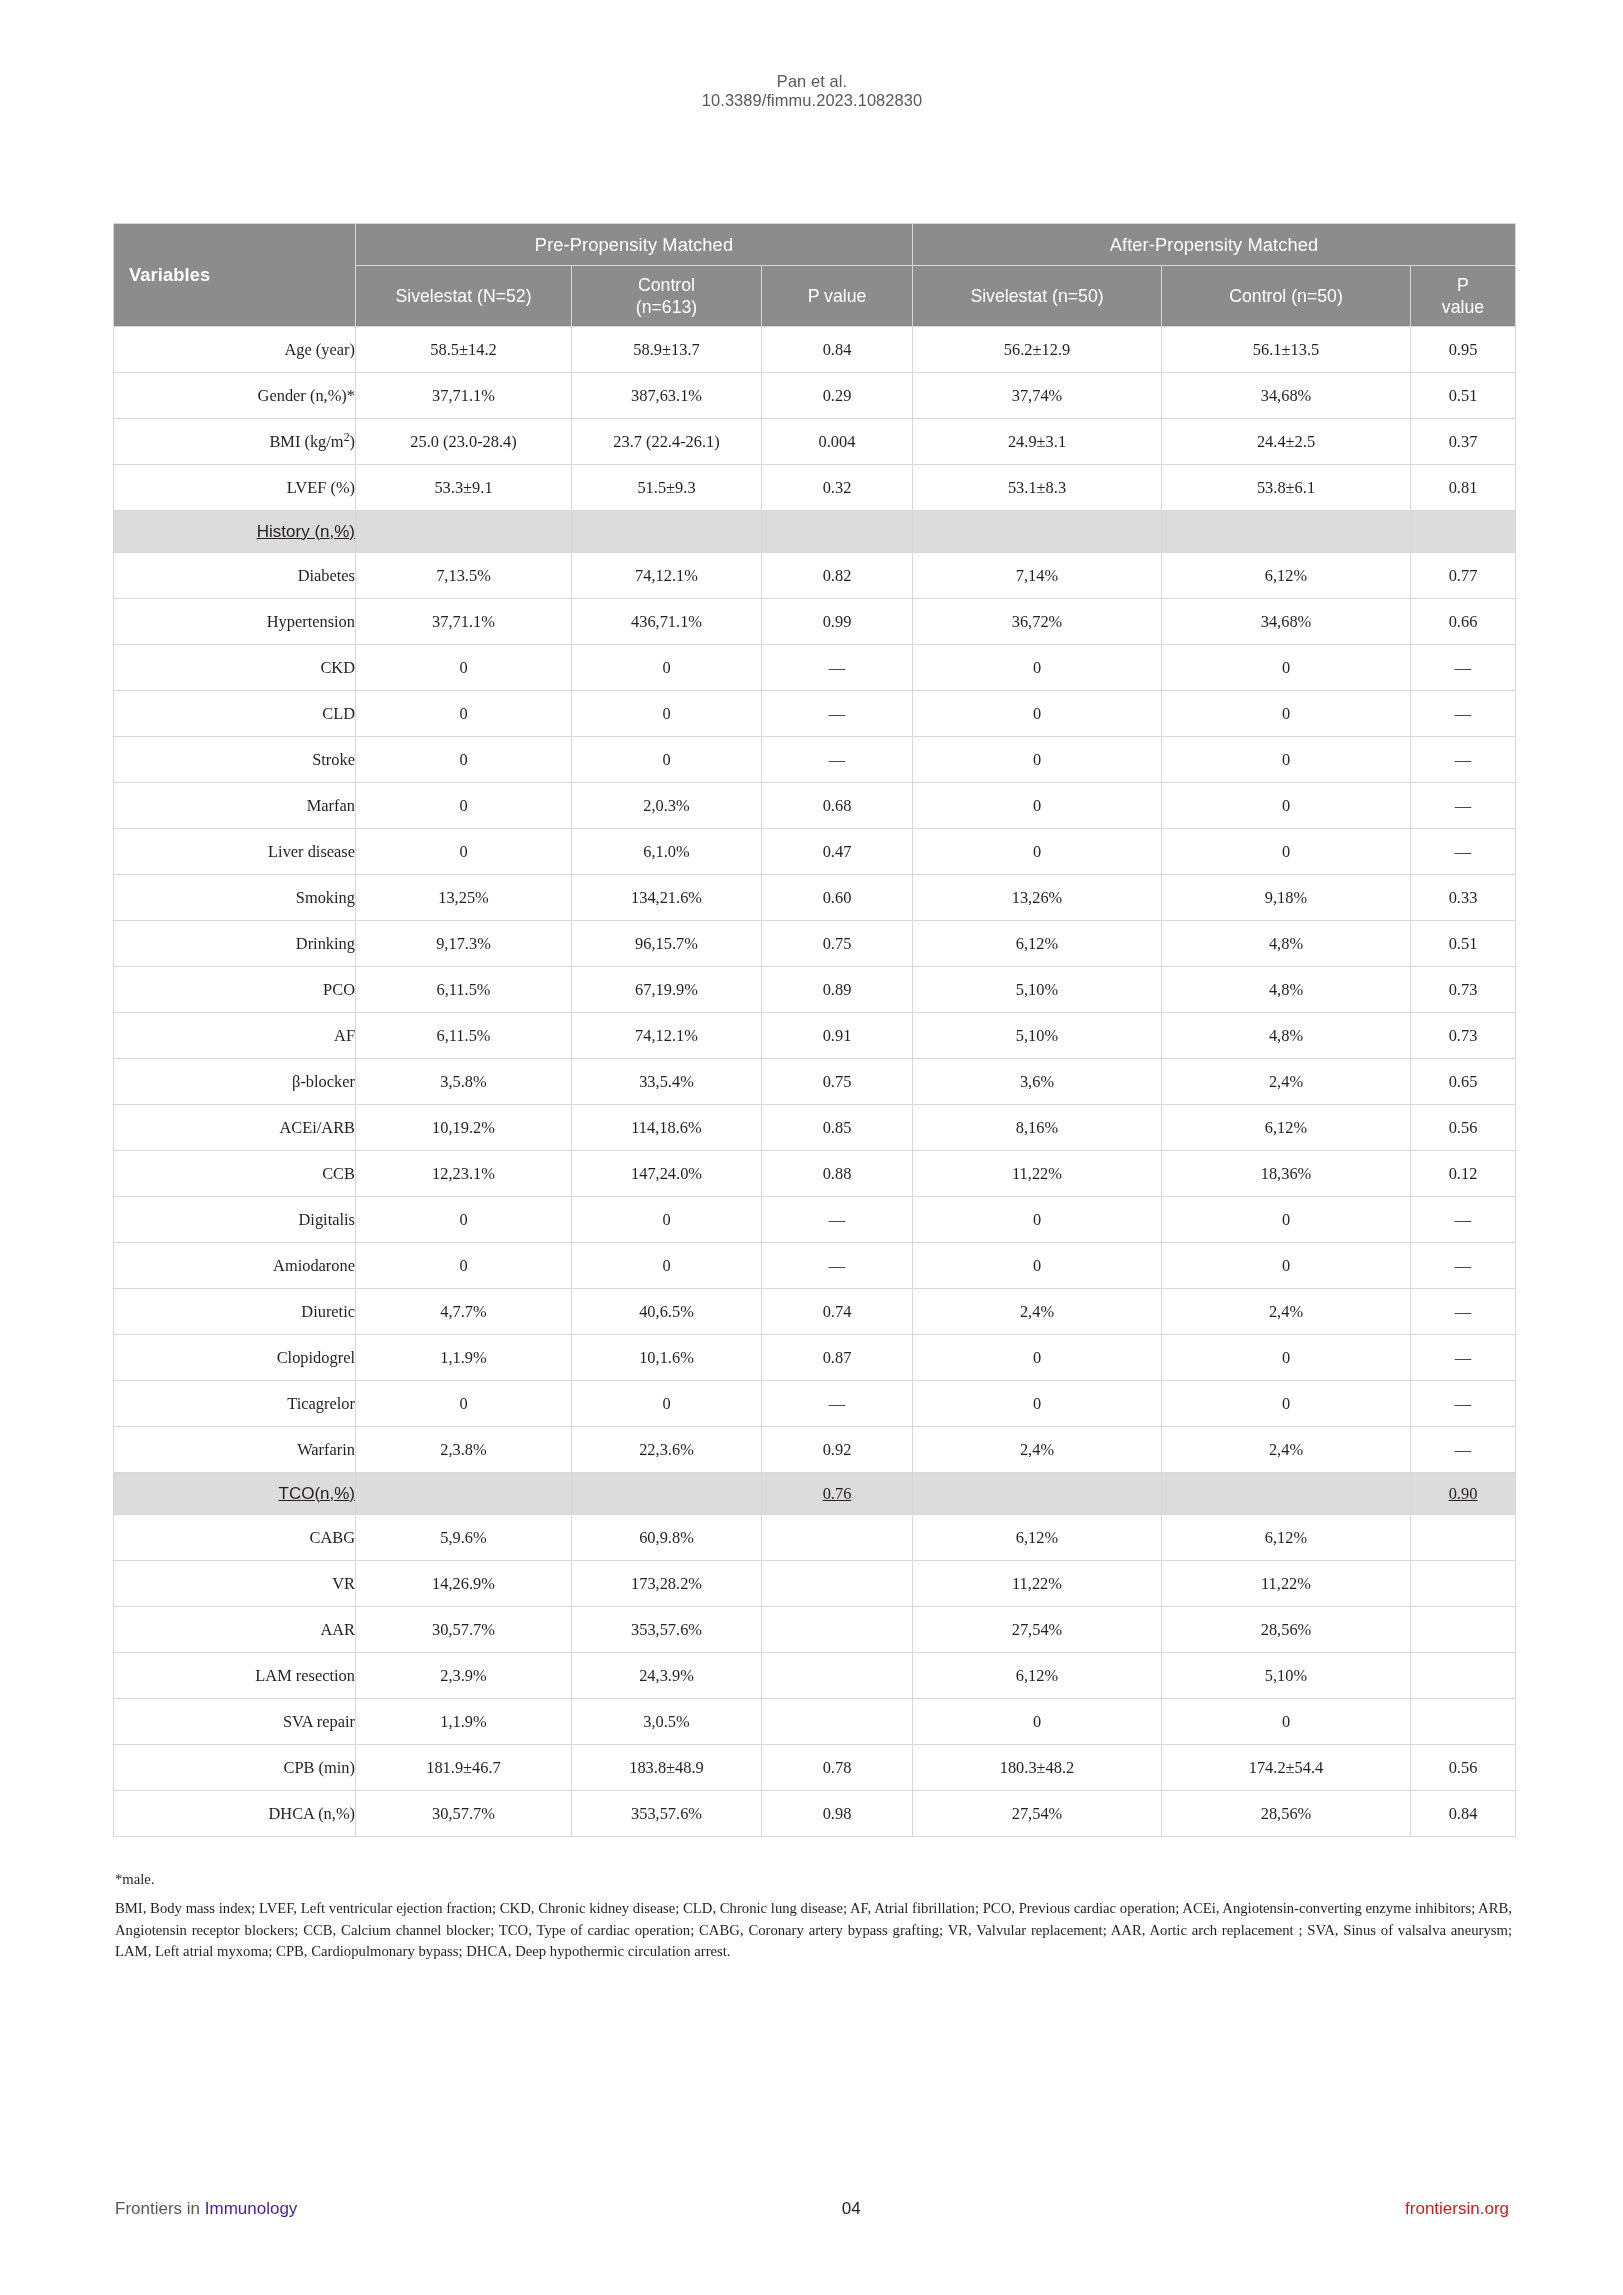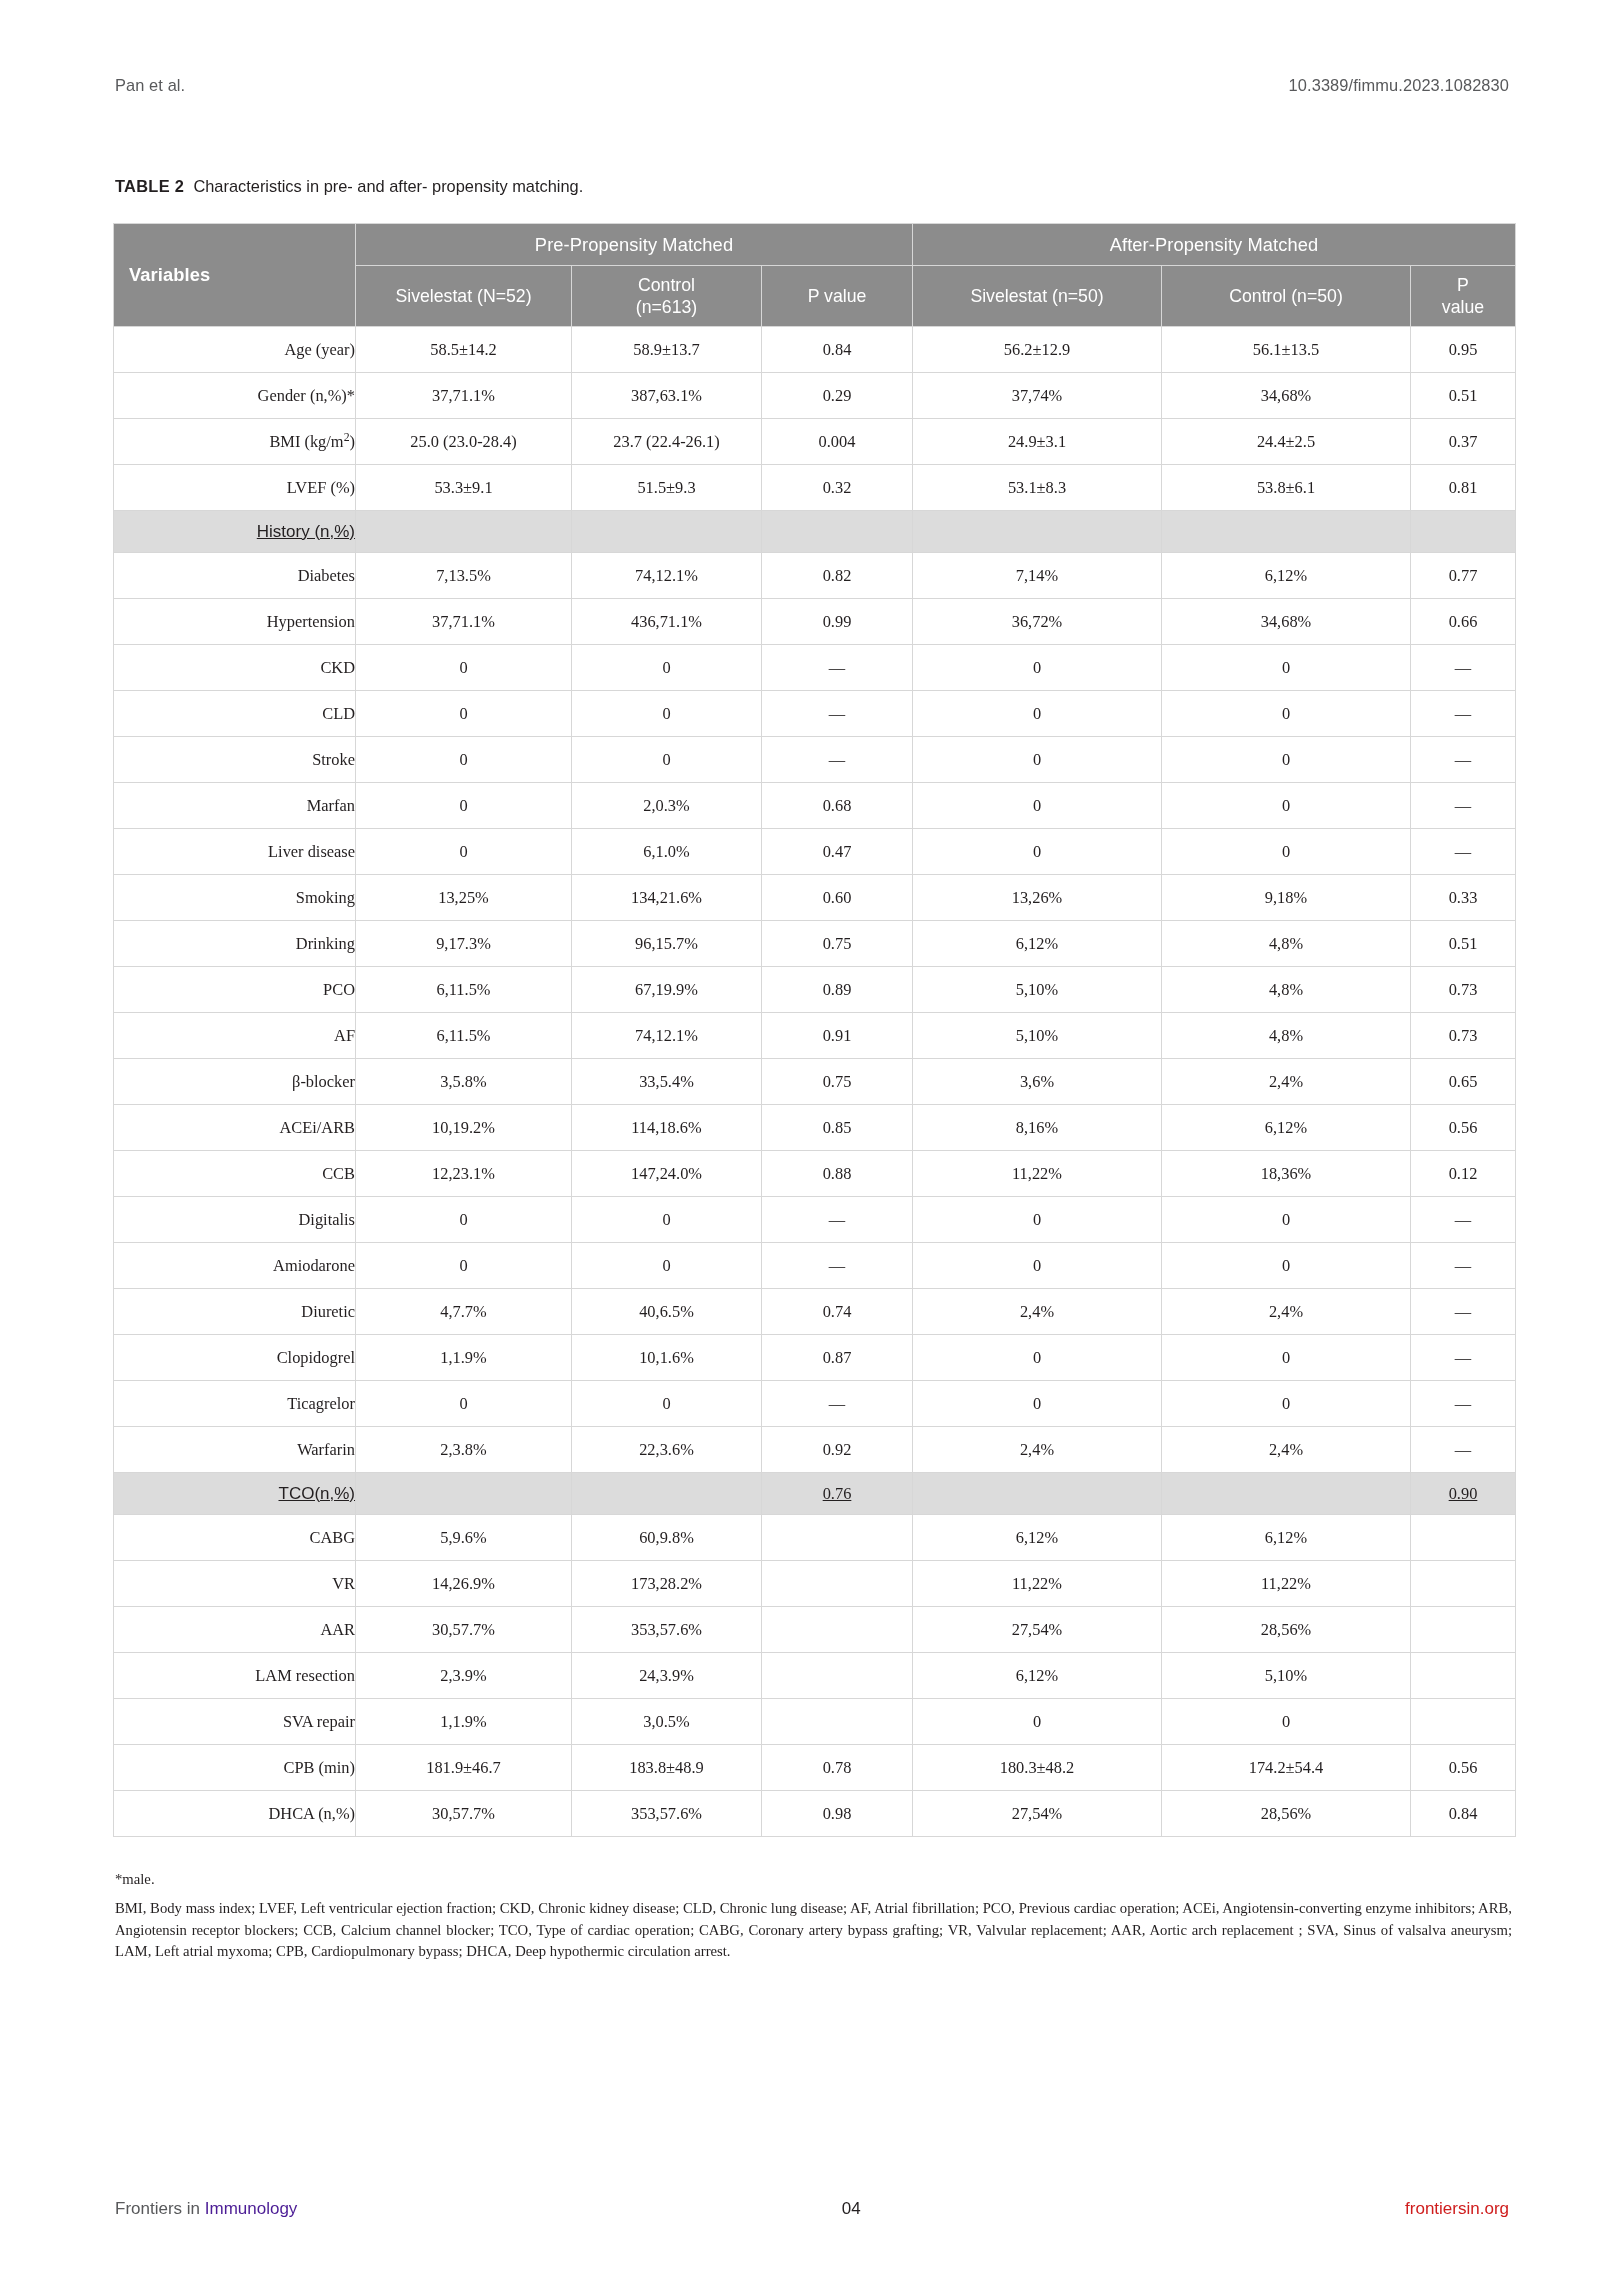--- a/index.html
+++ b/index.html
@@ -28,20 +28,21 @@
     top: 72px;
     left: 115px;
     right: 115px;
     height: 26px;
     font-family: "Liberation Sans", sans-serif;
     font-size: 16.4px;
     color: #58595b;
     display: flex;
     justify-content: space-between;
     align-items: center;
+    flex-direction: column;
   }
   .runhead .left { letter-spacing: 0.1px; }
   .runhead .right { letter-spacing: 0.1px; }
 
   
   .caption {
     position: absolute;
     top: 177px;
     left: 115px;
     right: 115px;
@@ -178,23 +179,20 @@
 </head>
 <body>
 
 <div class="page">
 
   <div class="runhead">
     <div class="left">Pan et al.</div>
     <div class="right">10.3389/fimmu.2023.1082830</div>
   </div>
 
-  <div class="caption">
-    <span class="lbl">TABLE 2</span><span class="txt">Characteristics in pre- and after- propensity matching.</span>
-  </div>
 
   <div class="tbl-wrap">
     <table class="main">
       <colgroup>
         <col class="c0">
           <col class="c1">
           <col class="c2">
           <col class="c3">
           <col class="c4">
           <col class="c5">

